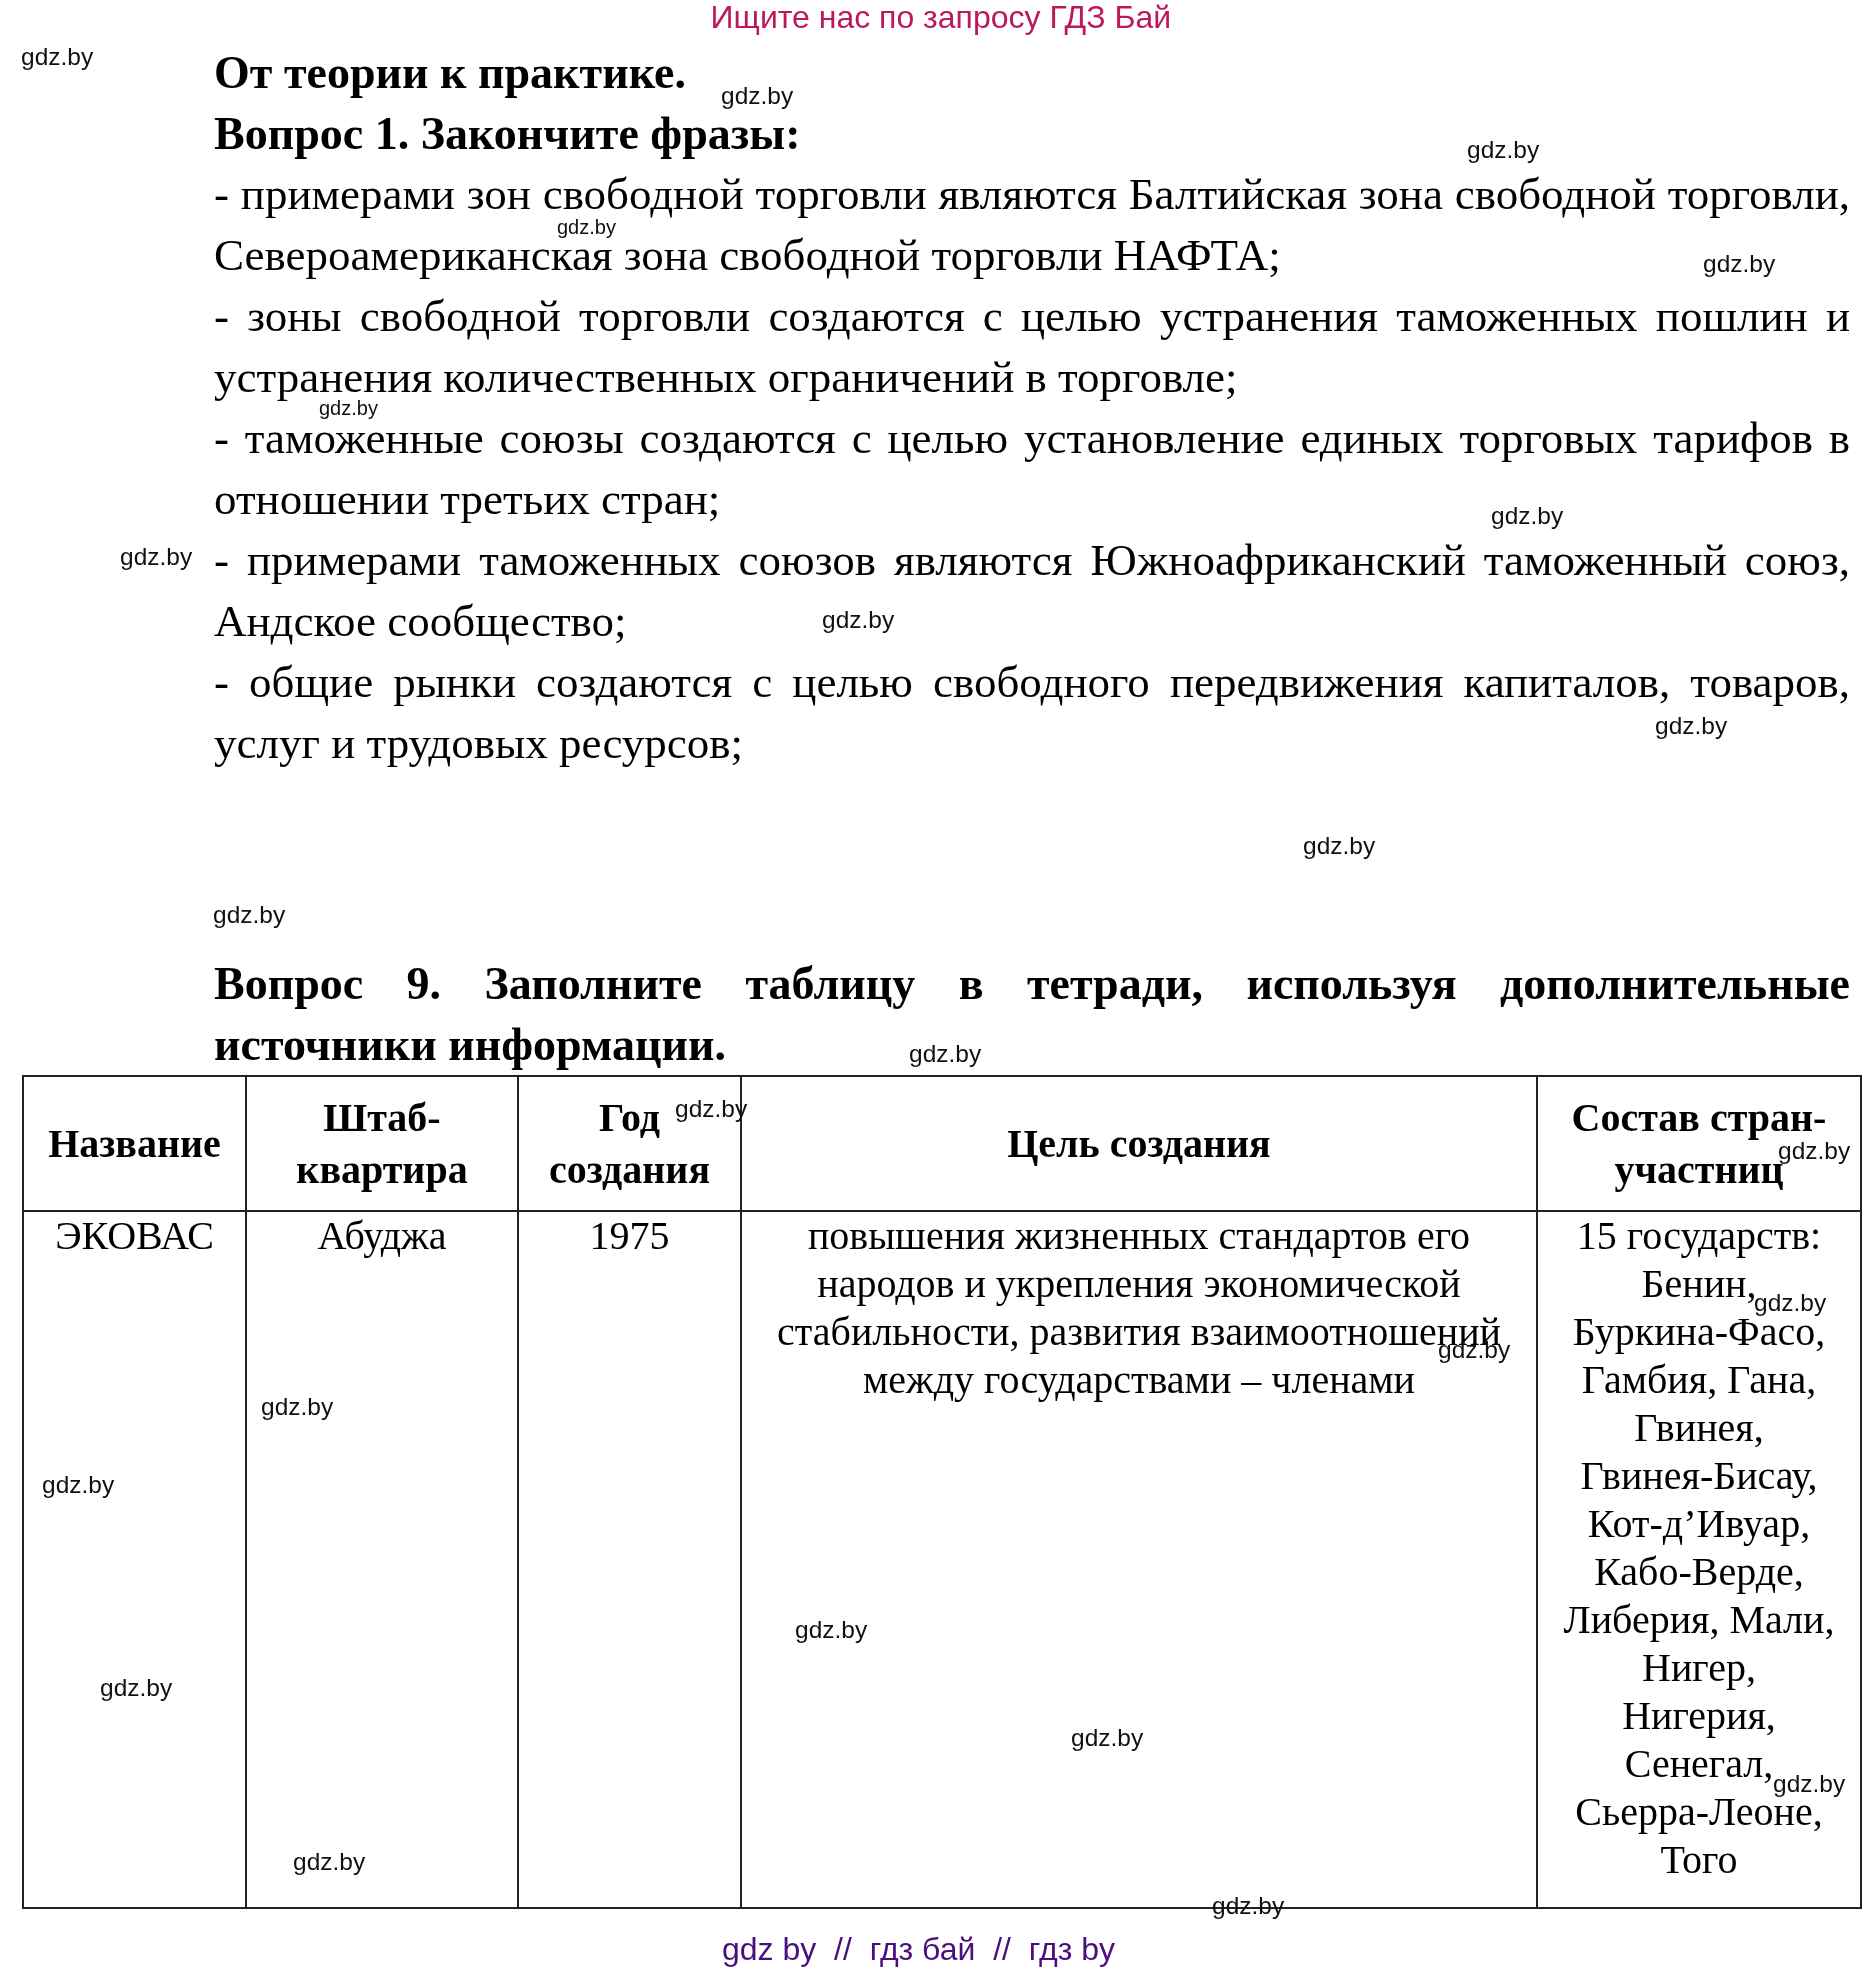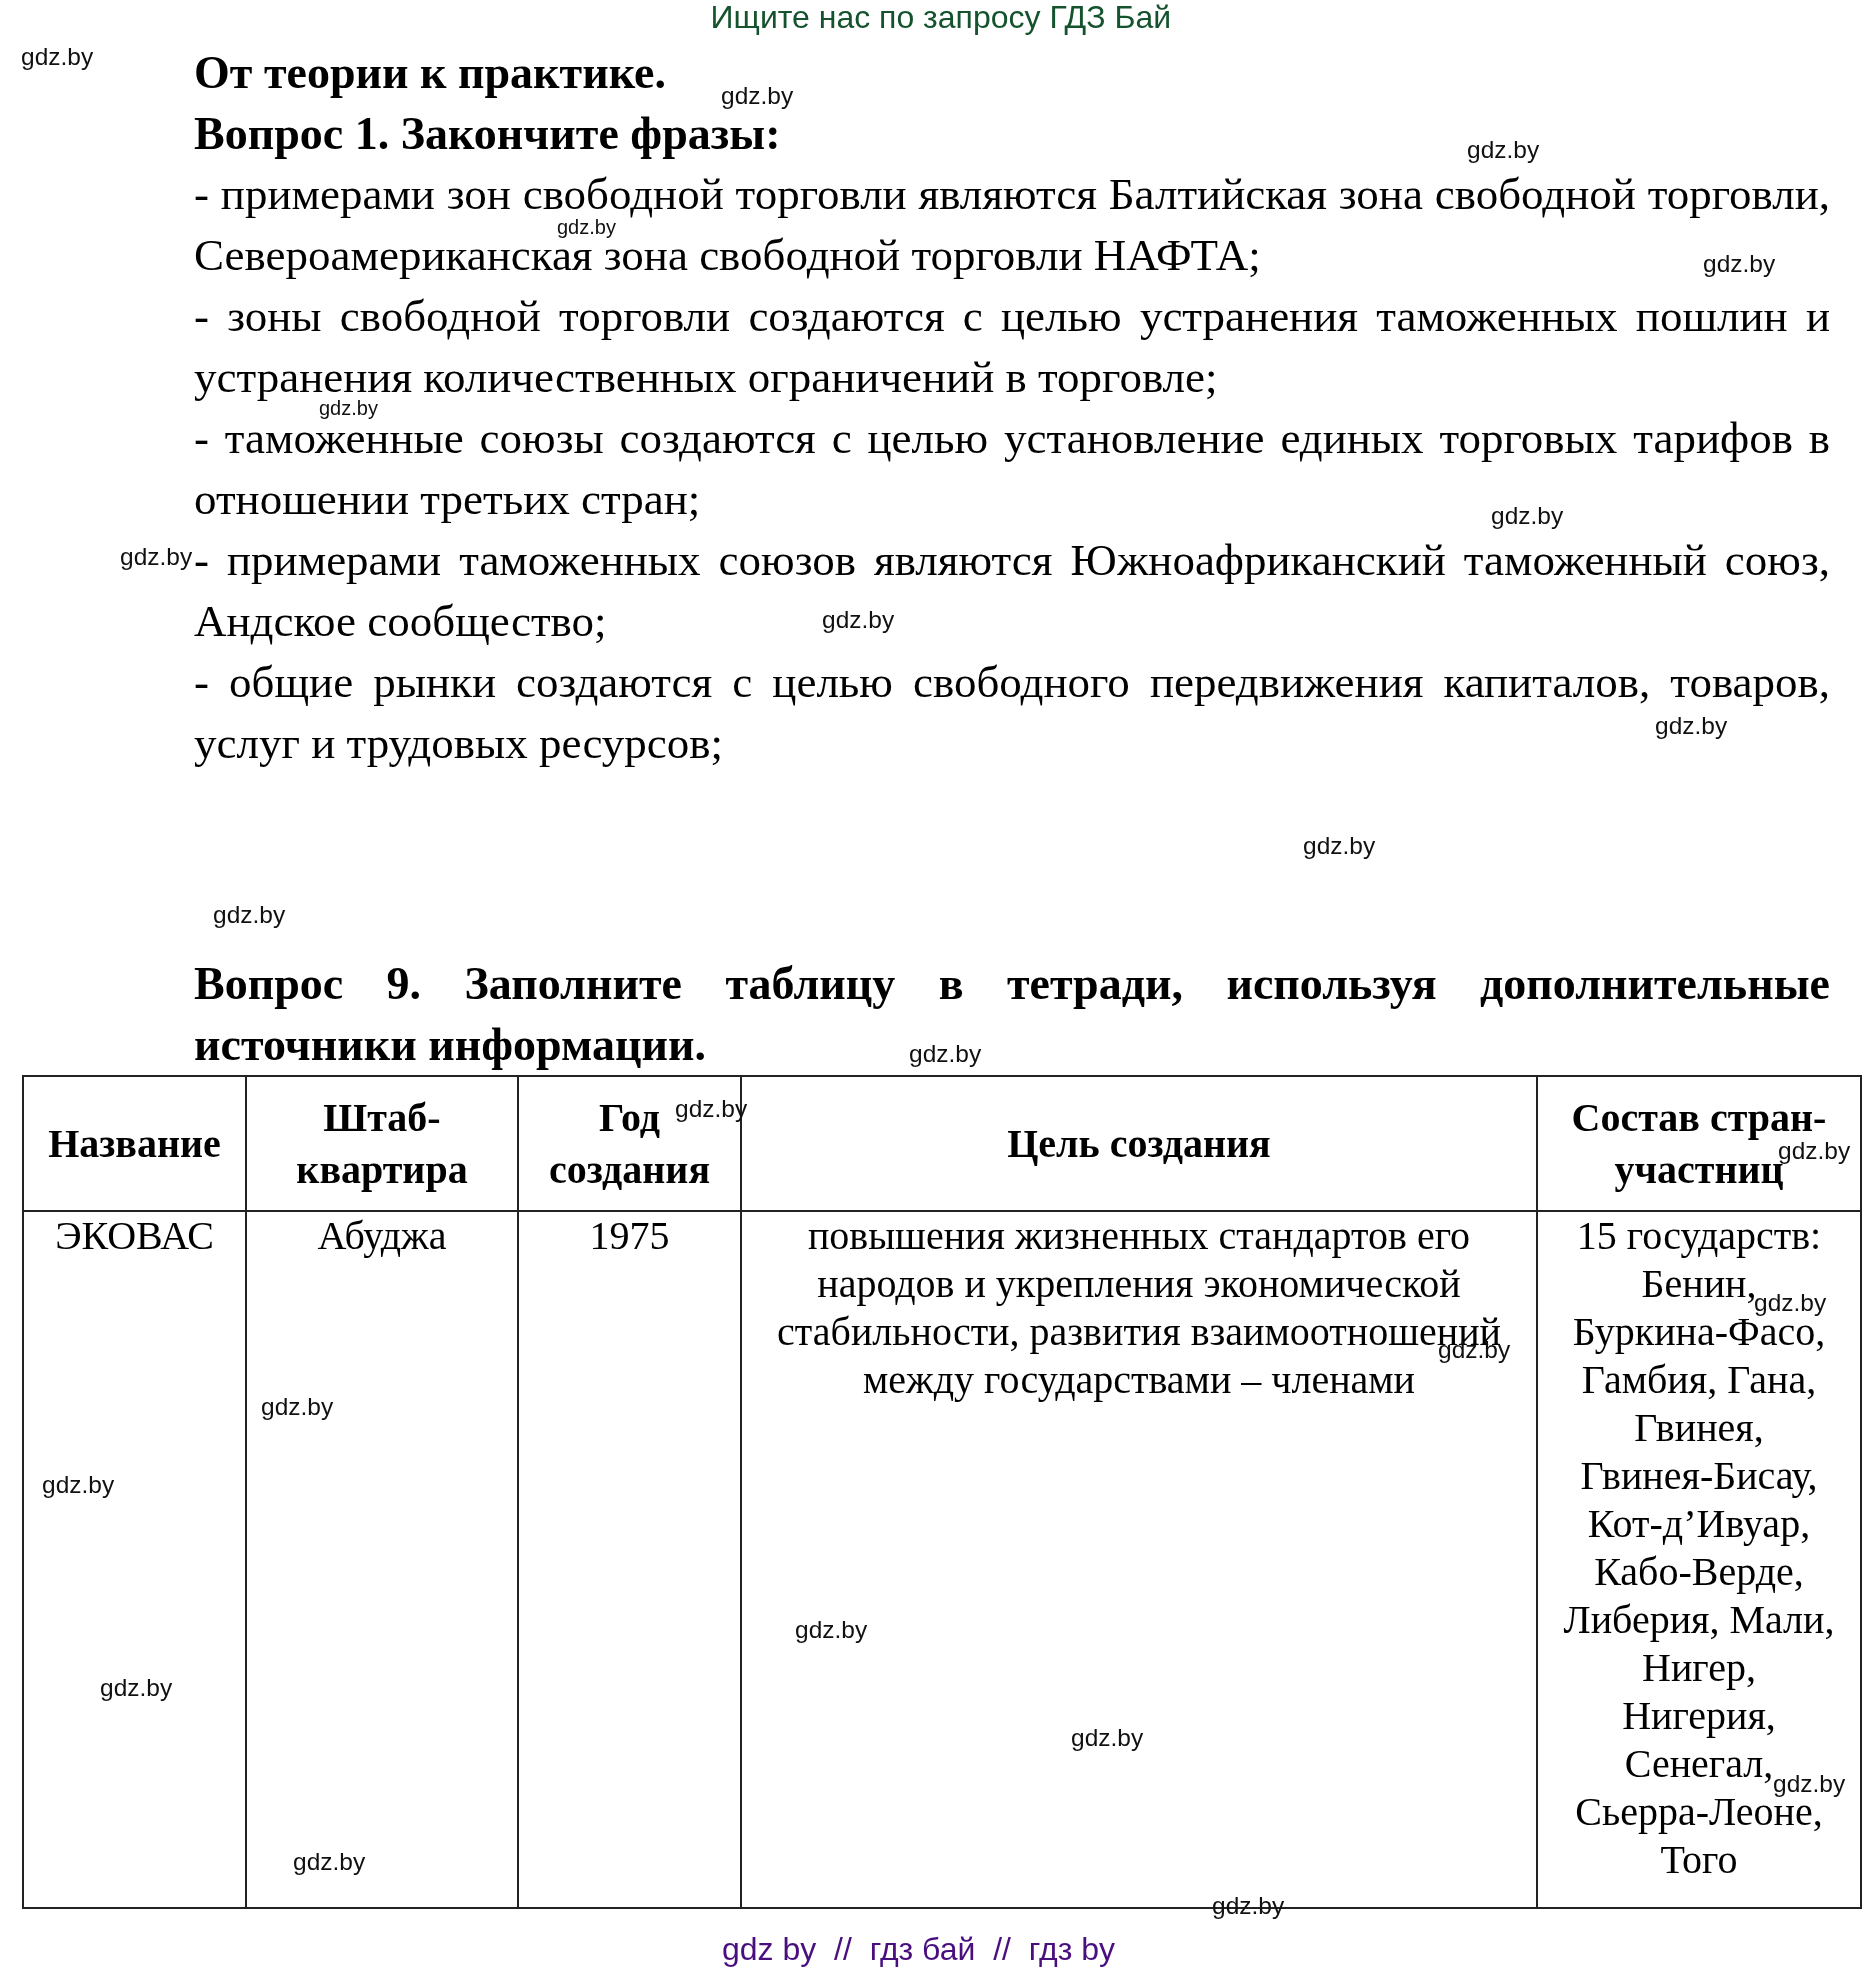--- a/index.html
+++ b/index.html
@@ -1,23 +1,23 @@
 <!DOCTYPE html>
 <html style="font-size:13.5px"><head>
 <meta charset="utf-8">
 <style>
   html, body { margin: 0; padding: 0; background: #ffffff; }
   body { width: 1875px; height: 1979px; position: relative; overflow: hidden; }
   .serif { font-family: "Liberation Serif", "DejaVu Serif", serif; color: #000; }
   .sans { font-family: "Liberation Sans", "DejaVu Sans", sans-serif; }
 
   .top-banner { position: absolute; left: 0; top: 0; width: 1875px; text-align: center; }
-  .top-banner span { display: inline-block; margin-left: 6.7px; font-size: 32px; color: #14532d; line-height: 34px; }
+  .top-banner span { display: inline-block; margin-left: 6.7px; font-size: 32px; color: #be185d; line-height: 34px; }
 
-  .content { position: absolute; left: 194px; width: 1636px; }
+  .content { position: absolute; left: 214px; width: 1636px; }
   .h-bold { font-weight: bold; font-size: 46px; line-height: 61px; margin: 0; }
   .para { font-size: 45px; line-height: 61px; margin: 0; text-align: justify; text-align-last: left; }
 
   .wm { position: absolute; font-size: 24.5px; color: #111; line-height: 25px; white-space: nowrap; }
 
   table.main { position: absolute; left: 22px; top: 1075px; width: 1838px; border-collapse: collapse; table-layout: fixed; }
   table.main th, table.main td { border: 2.5px solid #222; vertical-align: top; text-align: center; padding: 0; }
   table.main th { font-weight: bold; font-size: 40px; line-height: 52px; height: 133px; vertical-align: middle; }
   table.main td { font-size: 40px; line-height: 48px; height: 695px; padding-top: 0; }
 

